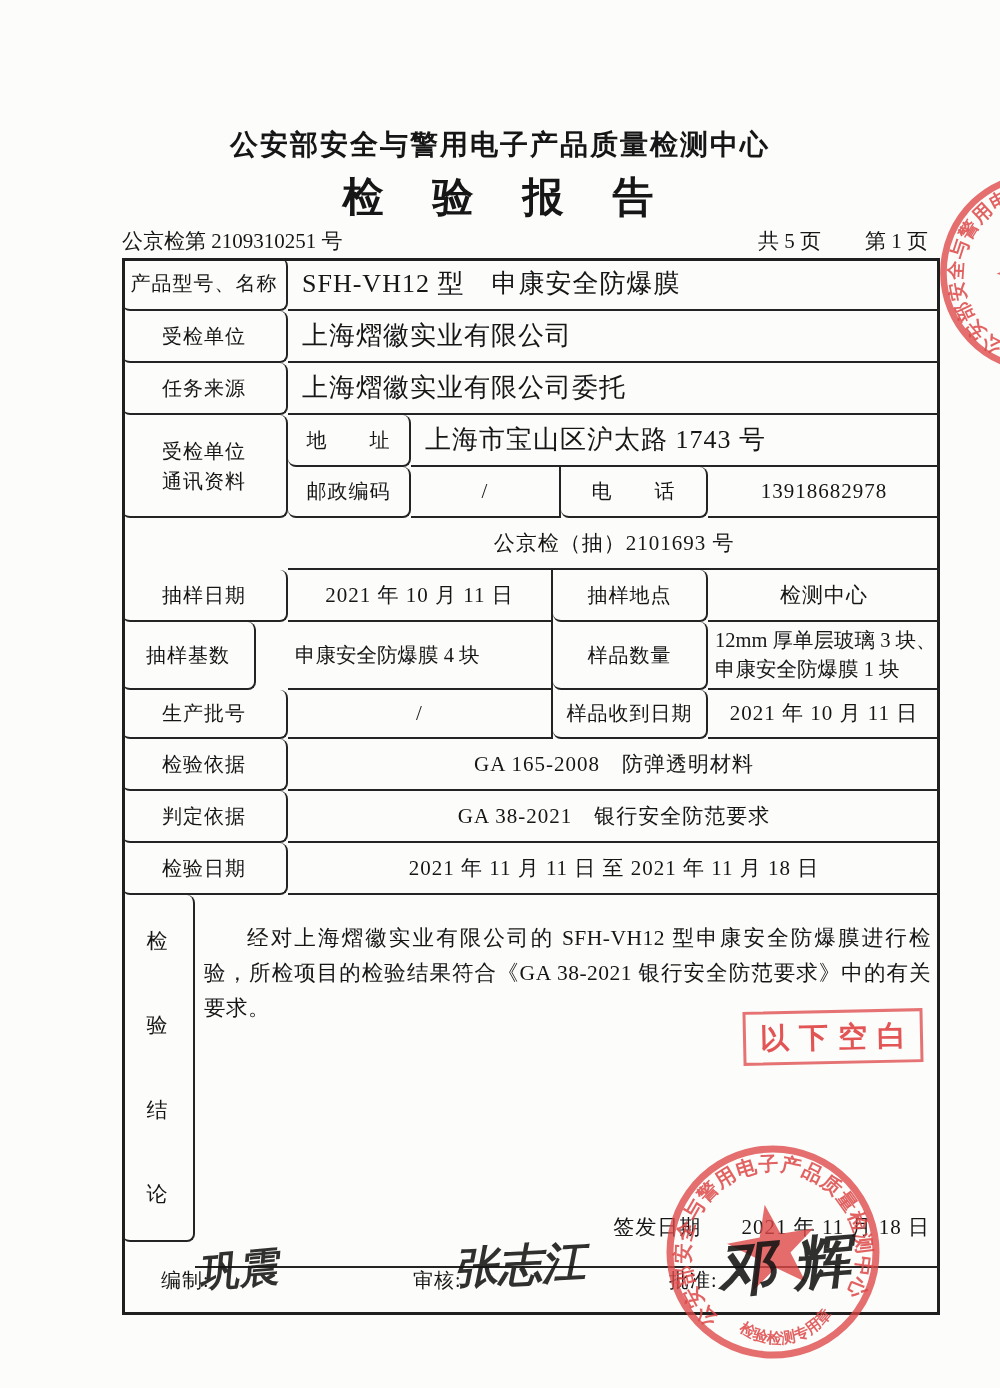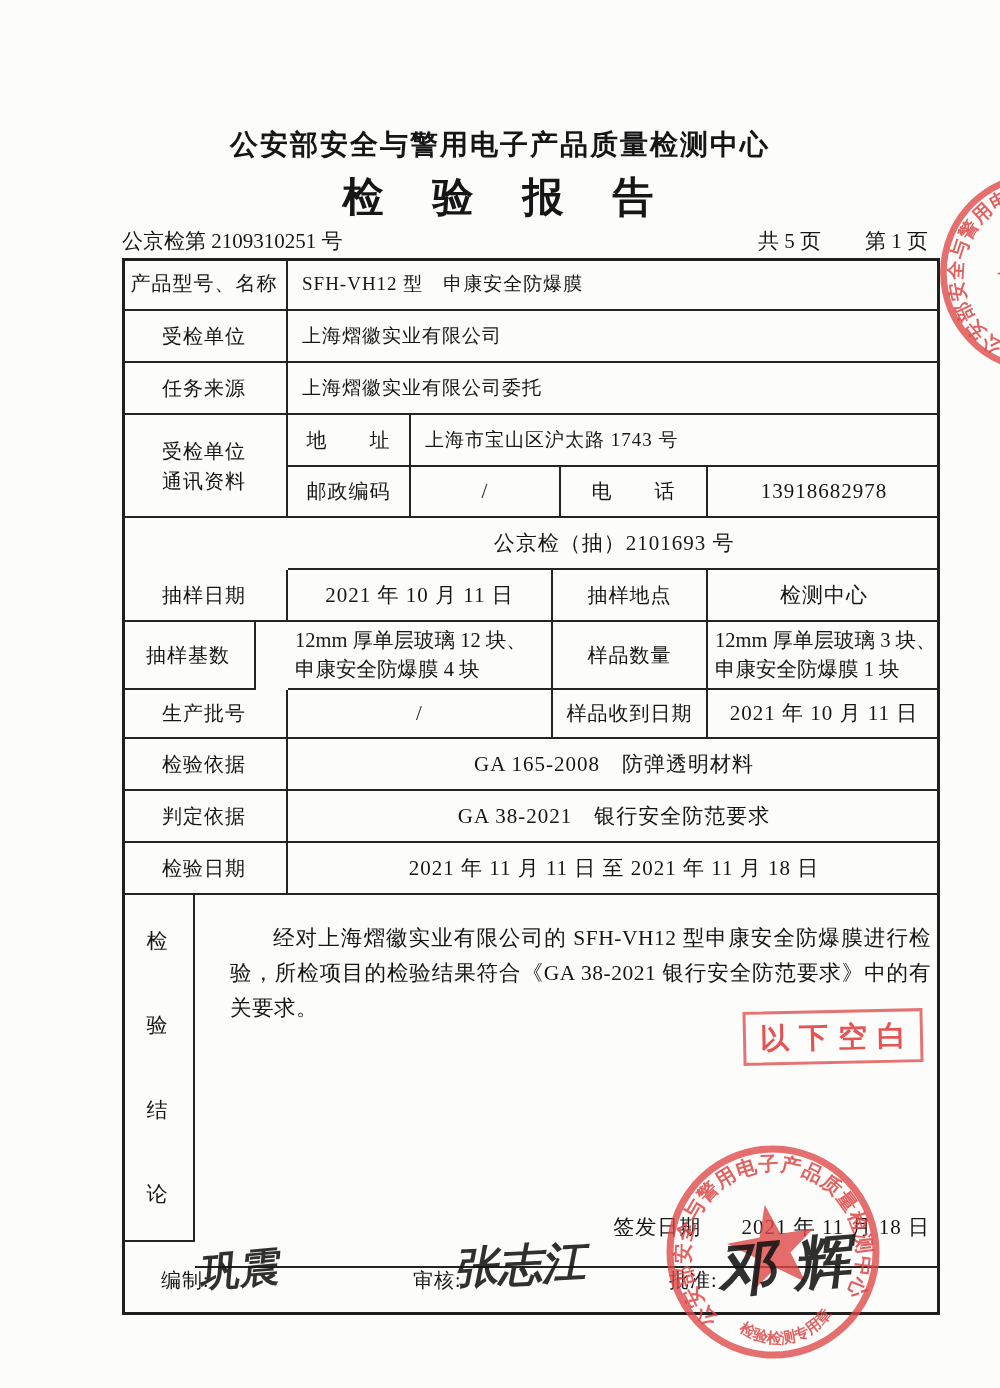--- a/index.html
+++ b/index.html
@@ -18,28 +18,28 @@
     justify-content:space-between;font-size:21px;}
   .meta-right{display:flex;gap:44px;padding-right:12px;}
   
   .frame{position:absolute;left:122px;top:258px;width:818px;height:1057px;
     border:3px solid #1f1f1f;box-sizing:border-box;}
   
   .c{position:absolute;box-sizing:border-box;display:flex;align-items:center;
      justify-content:center;font-size:20px;line-height:1.45;}
   .br{border-right:2px solid #242424;}
   .bb{border-bottom:2px solid #242424;}
-  .lab{text-align:center;letter-spacing:1px;}
-  .vl{justify-content:flex-start;padding-left:14px;font-size:19px;letter-spacing:1px;}
+  .lab{text-align:center;letter-spacing:1px;border-radius:8px;}
+  .vl{justify-content:flex-start;padding-left:14px;font-size:26px;letter-spacing:1px;}
   .vc{font-size:21px;letter-spacing:1px;}
   .two{flex-direction:column;align-items:flex-start;justify-content:center;
     padding-left:7px;font-size:20.5px;line-height:29px;letter-spacing:0;}
   .lab2l{flex-direction:column;line-height:30px;}
   .concl-lab{flex-direction:column;gap:54px;font-size:21px;}
-  .concl-val{display:block;position:relative;padding-left:26px;}
+  .concl-val{display:block;position:relative;}
   .concl-text{margin:26px 9px 0 9px;font-size:21.5px;line-height:35px;
     text-indent:2em;text-align:justify;letter-spacing:.5px;}
   .blank-stamp{position:absolute;left:548px;top:89px;color:rgba(223,62,62,.88);
     border:3px solid rgba(223,70,70,.75);font-size:29px;font-weight:bold;
     letter-spacing:10px;padding:3px 4px 3px 14px;transform:rotate(-1.2deg);}
   .issue{position:absolute;right:10px;bottom:24px;font-size:21px;letter-spacing:1px;}
   .issue .gap{margin-left:34px;}
   
   .footer-cell{position:absolute;box-sizing:border-box;margin-left:29px;}
   .flab{position:absolute;font-size:20px;letter-spacing:1px;}
@@ -91,21 +91,20 @@
 
   <div class="c vc bb" style="left:288px;top:518px;width:652px;height:52px">公京检（抽）2101693 号</div>
 
   <div class="c lab br bb" style="left:122px;top:570px;width:166px;height:52px">抽样日期</div>
   <div class="c vc br bb" style="left:288px;top:570px;width:265px;height:52px">2021 年 10 月 11 日</div>
   <div class="c lab br bb" style="left:553px;top:570px;width:155px;height:52px">抽样地点</div>
   <div class="c vc bb" style="left:708px;top:570px;width:232px;height:52px">检测中心</div>
 
   <div class="c lab br bb" style="left:122px;top:622px;width:134px;height:68px">抽样基数</div>
   <div class="c two br bb" style="left:288px;top:622px;width:265px;height:68px">
-    <span>12mm 厚单层玻璃 12 块、</span>
     <span>申康安全防爆膜 4 块</span>
   </div>
   <div class="c lab br bb" style="left:553px;top:622px;width:155px;height:68px">样品数量</div>
   <div class="c two bb" style="left:708px;top:622px;width:232px;height:68px">
     <span>12mm 厚单层玻璃 3 块、</span>
     <span>申康安全防爆膜 1 块</span>
   </div>
 
   <div class="c lab br bb" style="left:122px;top:690px;width:166px;height:49px">生产批号</div>
   <div class="c vc br bb" style="left:288px;top:690px;width:265px;height:49px">/</div>

